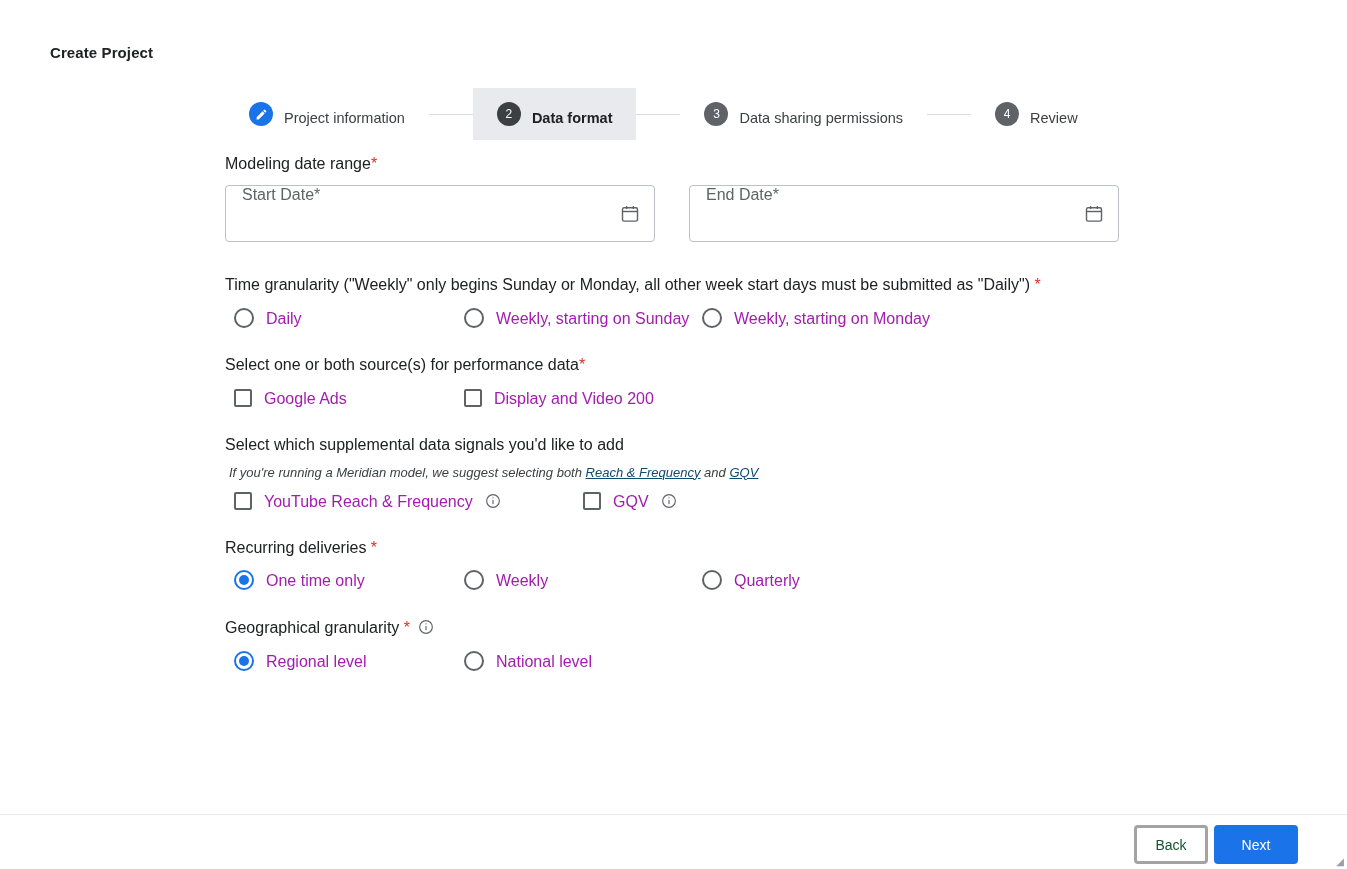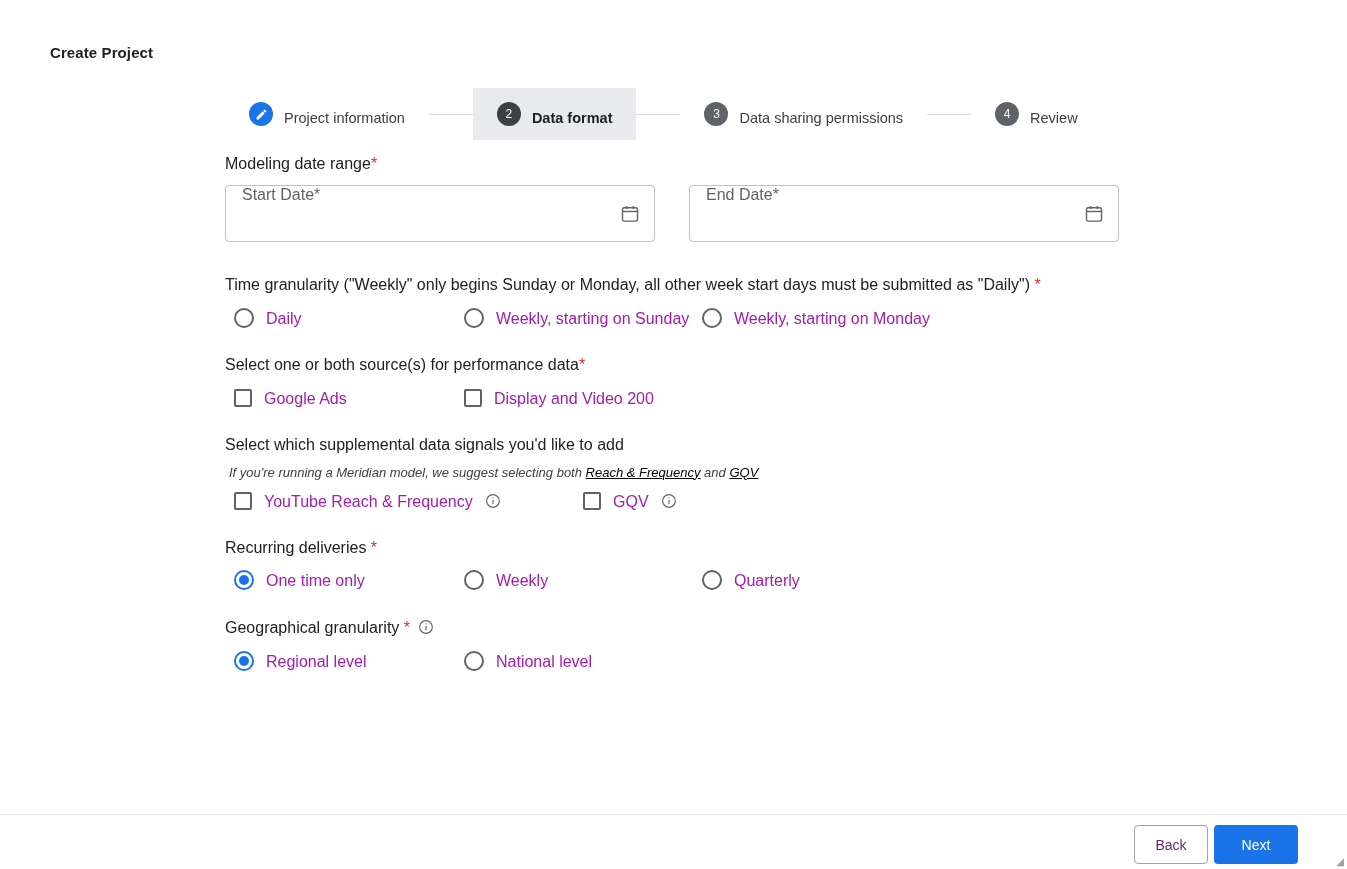--- a/index.html
+++ b/index.html
@@ -138,21 +138,21 @@
     margin-bottom: 8px;
     max-width: 900px;
   }
   .hint {
     font-size: 13px;
     font-style: italic;
     color: #3c4043;
     margin: -2px 0 10px 4px;
   }
   .hint a {
-    color: #000000;
+    color: #0c4a6e;
     text-decoration: underline;
     font-style: italic;
   }
 
   .options {
     display: flex;
     align-items: flex-start;
     margin-bottom: 22px;
   }
   .opt {
@@ -213,24 +213,24 @@
     height: 16px;
     flex: none;
     margin-top: 3px;
   }
   .btn-back {
     position: absolute;
     right: 90px;
     top: 825px;
     width: 74px;
     height: 39px;
-    border: 1px solid #a3a3a3;
+    border: 3px solid #a3a3a3;
     border-radius: 4px;
     background: #fff;
-    color: #701a75;
+    color: #14532d;
     font-size: 14px;
     font-family: "Liberation Sans", sans-serif;
     cursor: pointer;
   }
   .btn-next {
     position: absolute;
     right: 0px;
     top: 825px;
     width: 84px;
     height: 39px;

